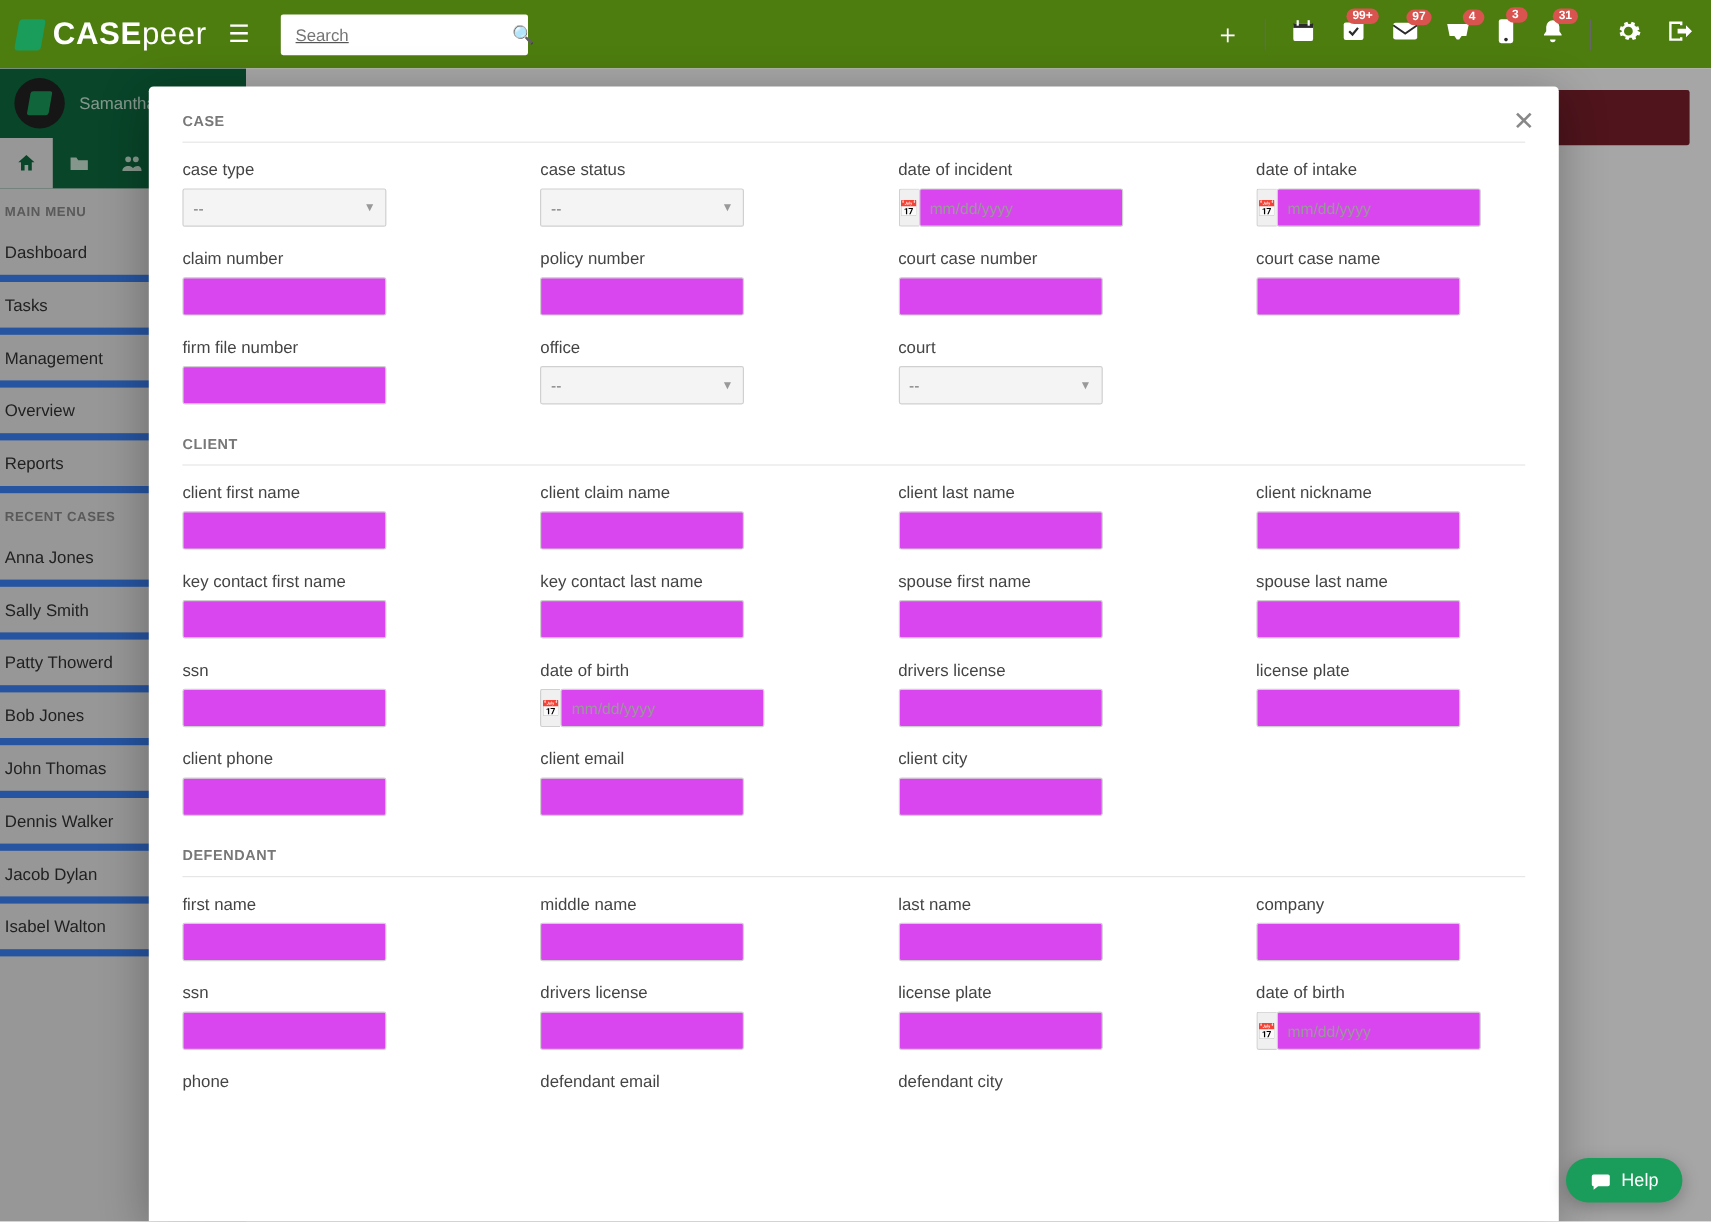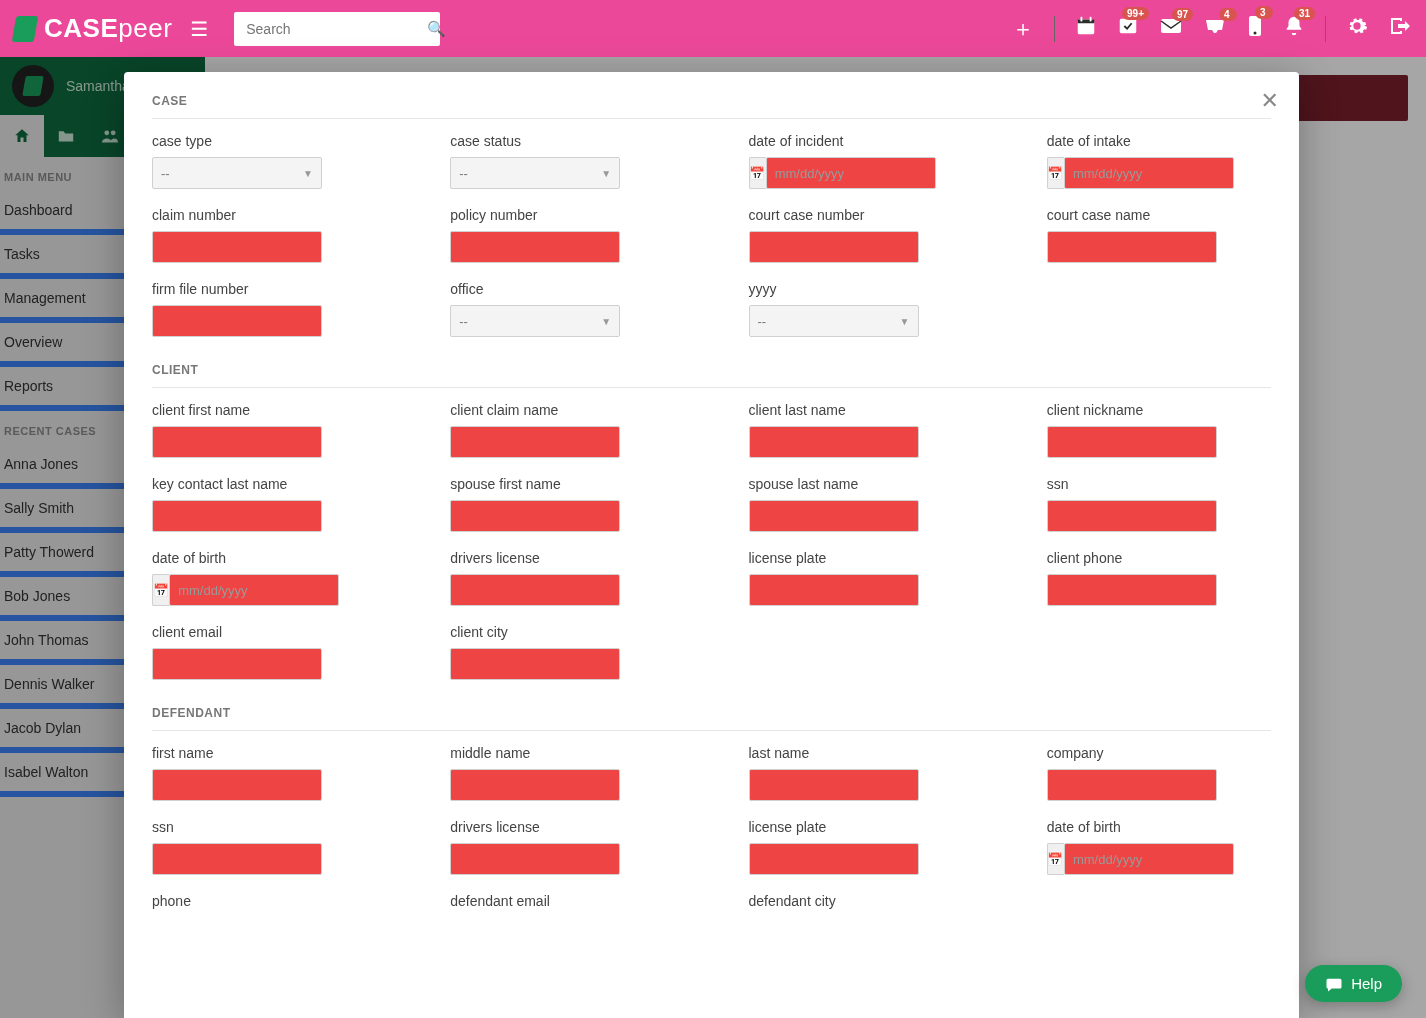--- a/index.html
+++ b/index.html
@@ -7,21 +7,21 @@
   font-family: -apple-system, BlinkMacSystemFont, "Segoe UI", Helvetica, Arial, sans-serif;
   background: #e8e8e8;
   width: 1426px;
   height: 1018px;
   overflow: hidden;
   position: relative;
 }
 
 
 .topbar {
-  background: #ec4899;
+  background: #4d7c0f;
   height: 57px;
   display: flex;
   align-items: center;
   padding: 0 14px;
   gap: 14px;
 }
 .brand {
   display: flex;
   align-items: center;
   gap: 8px;
@@ -43,21 +43,21 @@
   background: #fff;
   border-radius: 2px;
   height: 34px;
   width: 206px;
   display: flex;
   align-items: center;
   padding: 0 12px;
   margin-left: 8px;
 }
 .search-wrap input {
-  border: none; outline: none; flex: 1; font-size: 14px; color: #555;
+  border: none; outline: none; flex: 1; font-size: 14px; color: #555; text-decoration: underline;
 }
 .search-wrap .s-icon { color: #666; font-size: 15px; }
 
 .top-right {
   margin-left: auto;
   display: flex;
   align-items: center;
   gap: 20px;
   color: #fff;
 }
@@ -188,21 +188,21 @@
   display:block;
   font-size: 14px;
   color:#444;
   margin-bottom: 8px;
 }
 .field input[type=text], .field .select, .field .dinput {
   width: 170px;
   height: 32px;
   border: 1px solid #d0d0d0;
   border-radius: 2px;
-  background:#ef4444;
+  background:#d946ef;
   font-size:13px;
   padding: 0 8px;
   color:#333;
 }
 .field .select {
   background:#f4f4f4;
   display:flex;align-items:center;justify-content:space-between;
   color:#777;
   cursor:pointer;
 }
@@ -426,38 +426,39 @@
         <input type="text" style="">
       </div>
       <div class="field">
         <label>office</label>
         <div class="select">
             <span>--</span>
             <span class="caret">▼</span>
           </div>
       </div>
       <div class="field">
-        <label>yyyy</label>
+        <label>court</label>
         <div class="select">
             <span>--</span>
             <span class="caret">▼</span>
           </div>
       </div>
       <div></div>
     </div>
   </div>
 
   <div class="sect">
     <div class="section-title">CLIENT</div>
     <div class="grid">
       <div class="field"><label>client first name</label><input type="text" style=""></div>
       <div class="field"><label>client claim name</label><input type="text" style=""></div>
       <div class="field"><label>client last name</label><input type="text" style=""></div>
       <div class="field"><label>client nickname</label><input type="text" style=""></div>
 
+      <div class="field"><label>key contact first name</label><input type="text" style=""></div>
       <div class="field"><label>key contact last name</label><input type="text" style=""></div>
       <div class="field"><label>spouse first name</label><input type="text" style=""></div>
       <div class="field"><label>spouse last name</label><input type="text" style=""></div>
 
       <div class="field"><label>ssn</label><input type="text" style=""></div>
       <div class="field">
         <label>date of birth</label>
         <div class="date-wrap">
           <div class="date-prefix">📅</div>
           <input type="text" placeholder="mm/dd/yyyy" style="">

